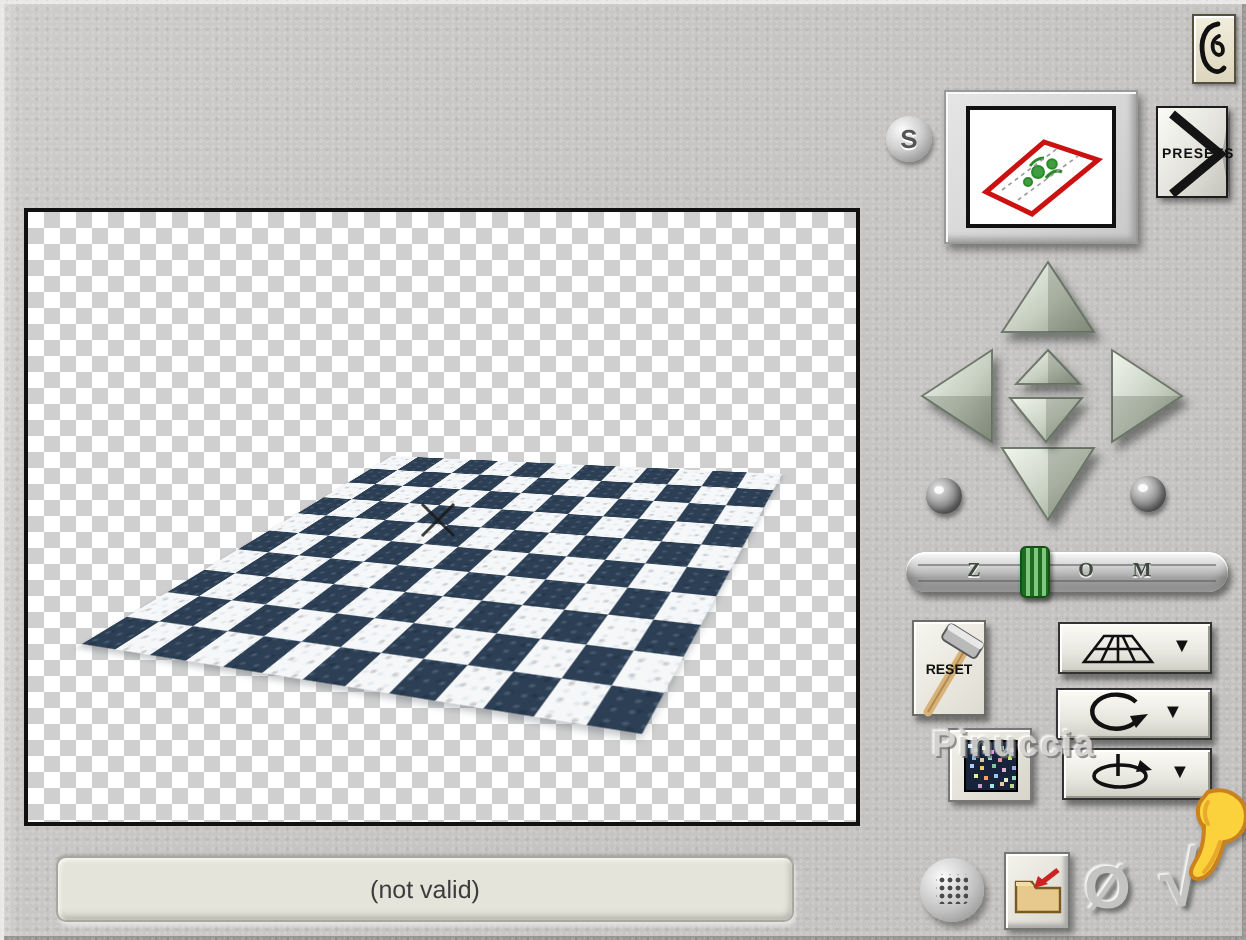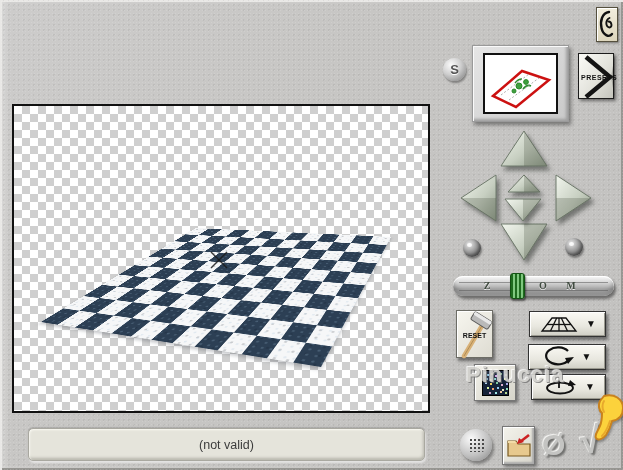--- a/index.html
+++ b/index.html
@@ -77,24 +77,24 @@
     background:linear-gradient(180deg,#fbfaf5 0%,#e8e7df 60%,#cfcec4 100%);
     box-shadow:inset 1px 1px 0 #fff,inset -1px -1px 0 #9a998f,2px 3px 3px rgba(0,0,0,.45);
     display:flex;align-items:center;justify-content:center;gap:7px;}
   .dd1{left:529px;top:311px;width:77px;}
   .dd2{left:528px;top:344px;width:78px;}
   .dd3{left:531px;top:374px;width:75px;}
   .dd-arrow{font-size:10px;color:#111;line-height:1;}
   
   .wm{position:absolute;z-index:50;color:#d4d3cf;font-weight:bold;pointer-events:none;
     text-shadow:1px 1px 0 rgba(110,110,110,.8),-1px -1px 1px rgba(255,255,255,.9);opacity:.92;}
-  .wm1{left:466px;top:362px;font-size:22px;letter-spacing:1px;}
+  .wm1{left:466px;top:362px;font-size:18px;letter-spacing:1px;}
   .wm2{left:434px;top:381px;font-size:11px;letter-spacing:.4px;}
   
-  .statusbar{position:absolute;left:28px;top:428px;width:397px;height:33px;border-radius:5px;cursor:pointer;
+  .statusbar{position:absolute;left:28px;top:428px;width:369px;height:33px;border-radius:5px;cursor:pointer;
     background:#e5e4db;border:1px solid #a9a8a0;
     box-shadow:inset 1px 1px 2px #fbfaf4,inset -1px -2px 3px #b5b4aa,1px 2px 2px rgba(255,255,255,.55),0 -1px 1px rgba(0,0,0,.15);
     display:flex;align-items:center;justify-content:center;}
   .status-text{font-size:12.5px;color:#3c3c3c;}
   .dial-btn{position:absolute;left:460px;top:429px;width:32px;height:32px;border-radius:50%;padding:0;cursor:pointer;border:none;
     background:radial-gradient(circle at 35% 30%,#fafafa,#c2c2c2 55%,#8a8a8a 95%);
     box-shadow:2px 3px 3px rgba(0,0,0,.35);}
   .dial-grid{position:absolute;left:8px;top:8px;width:16px;height:15px;border-radius:2px;
     background-image:radial-gradient(#4a4a4a 1px,transparent 1.4px);background-size:4px 4px;background-position:1px 1px;}
   .folder-btn{position:absolute;left:502px;top:426px;width:33px;height:39px;padding:0;cursor:pointer;

